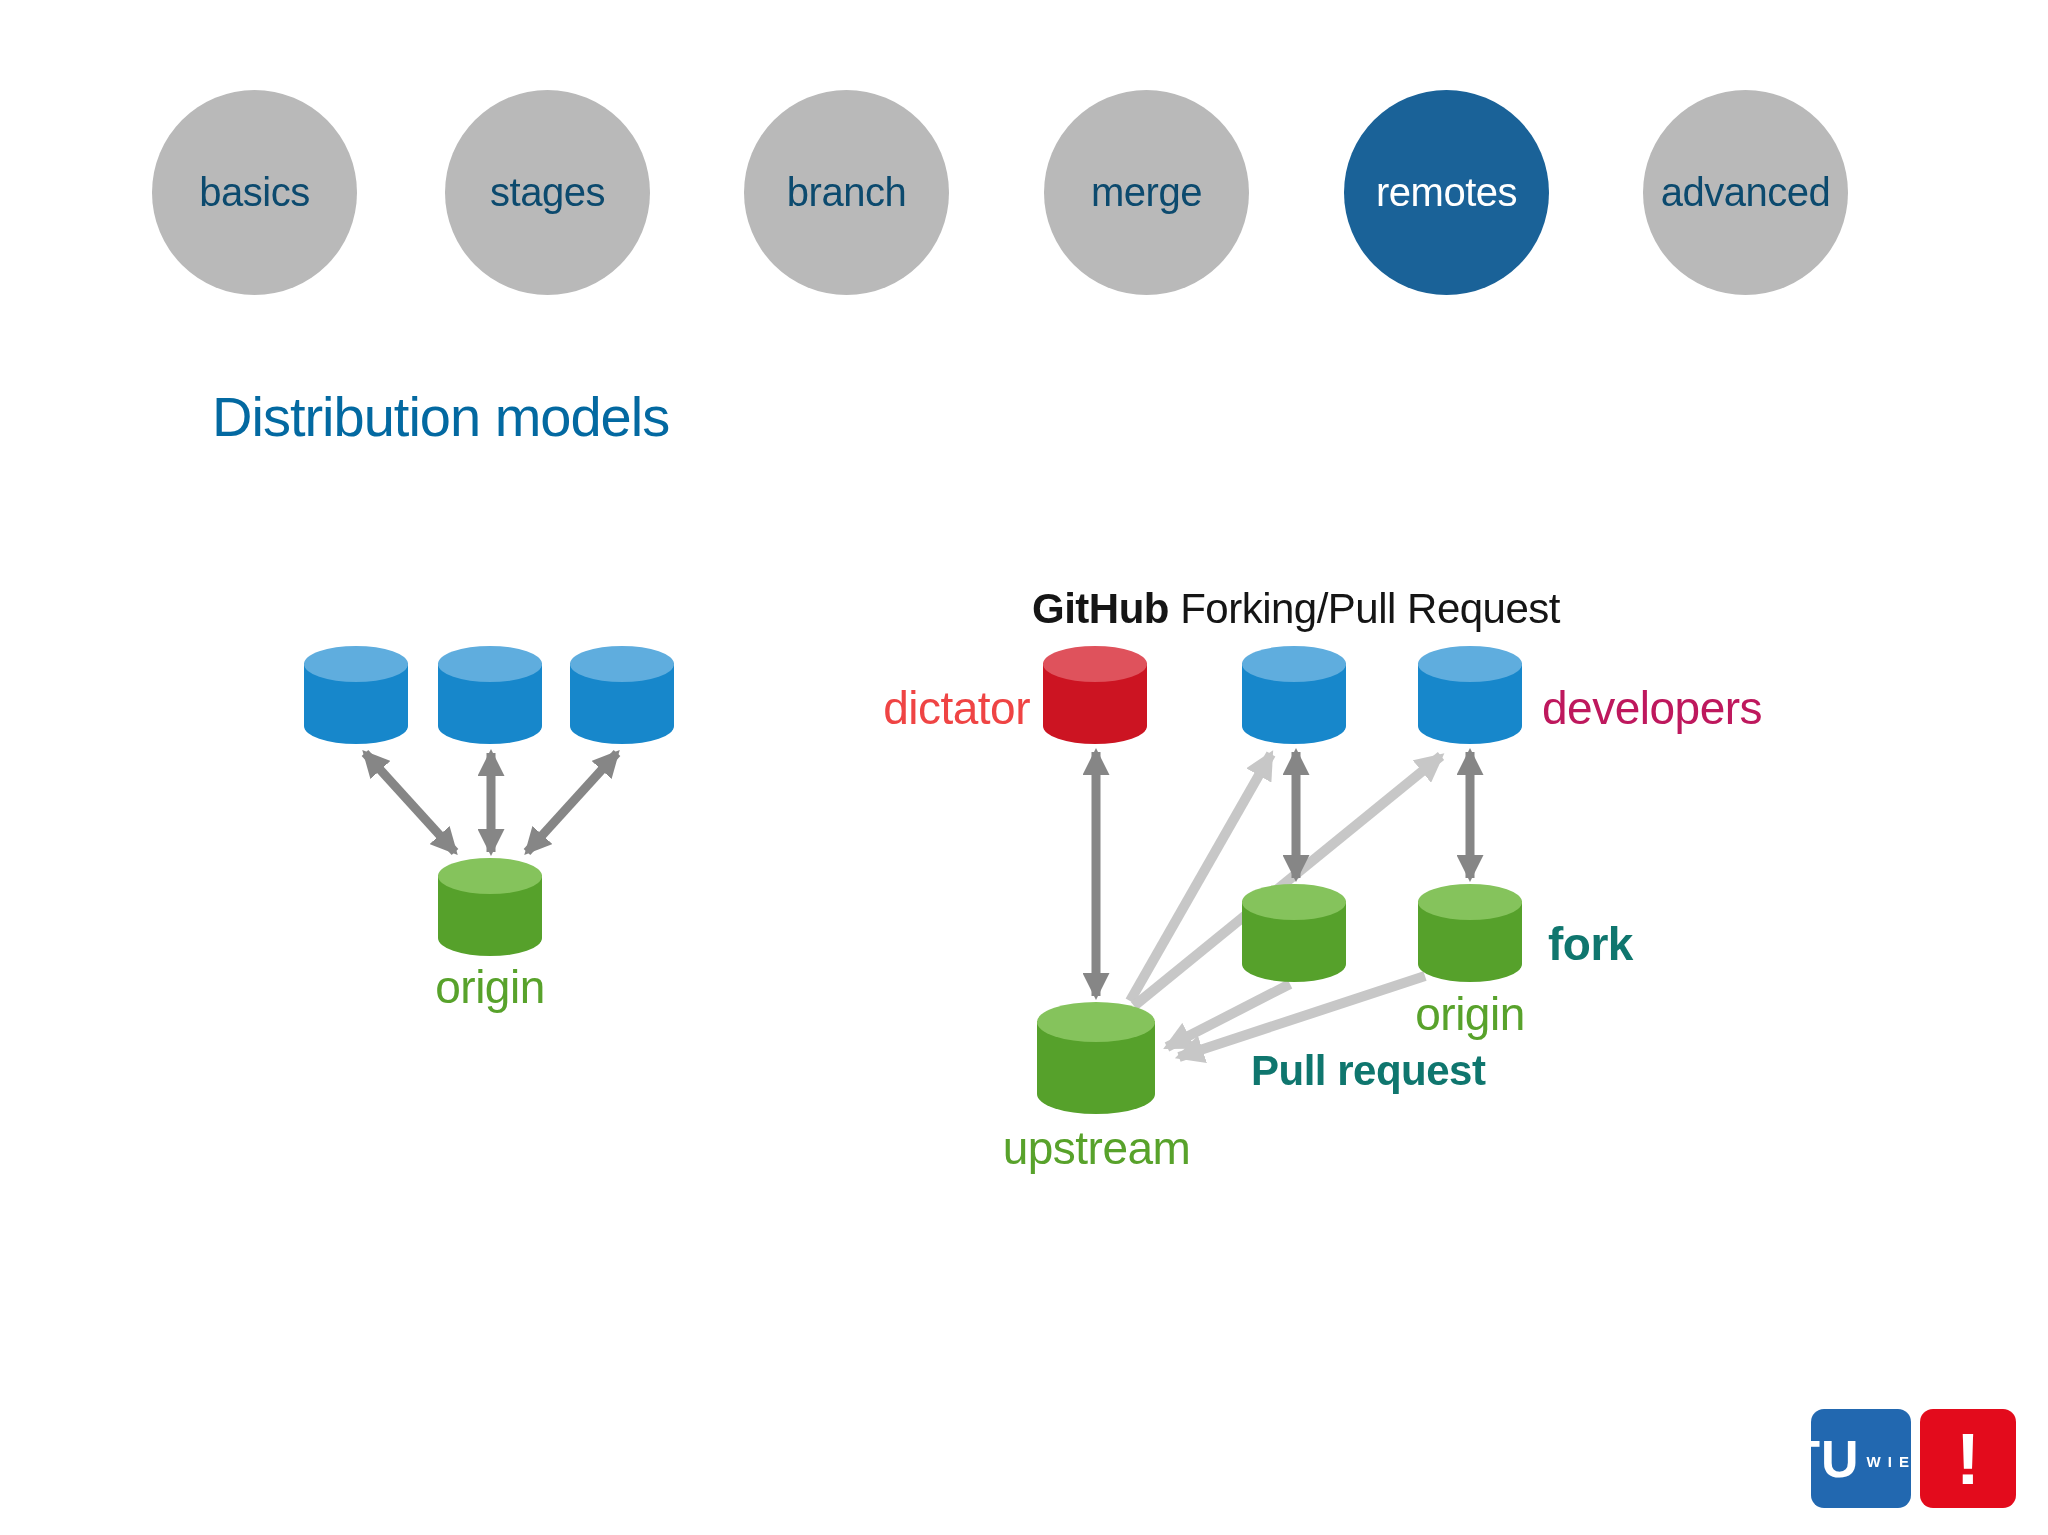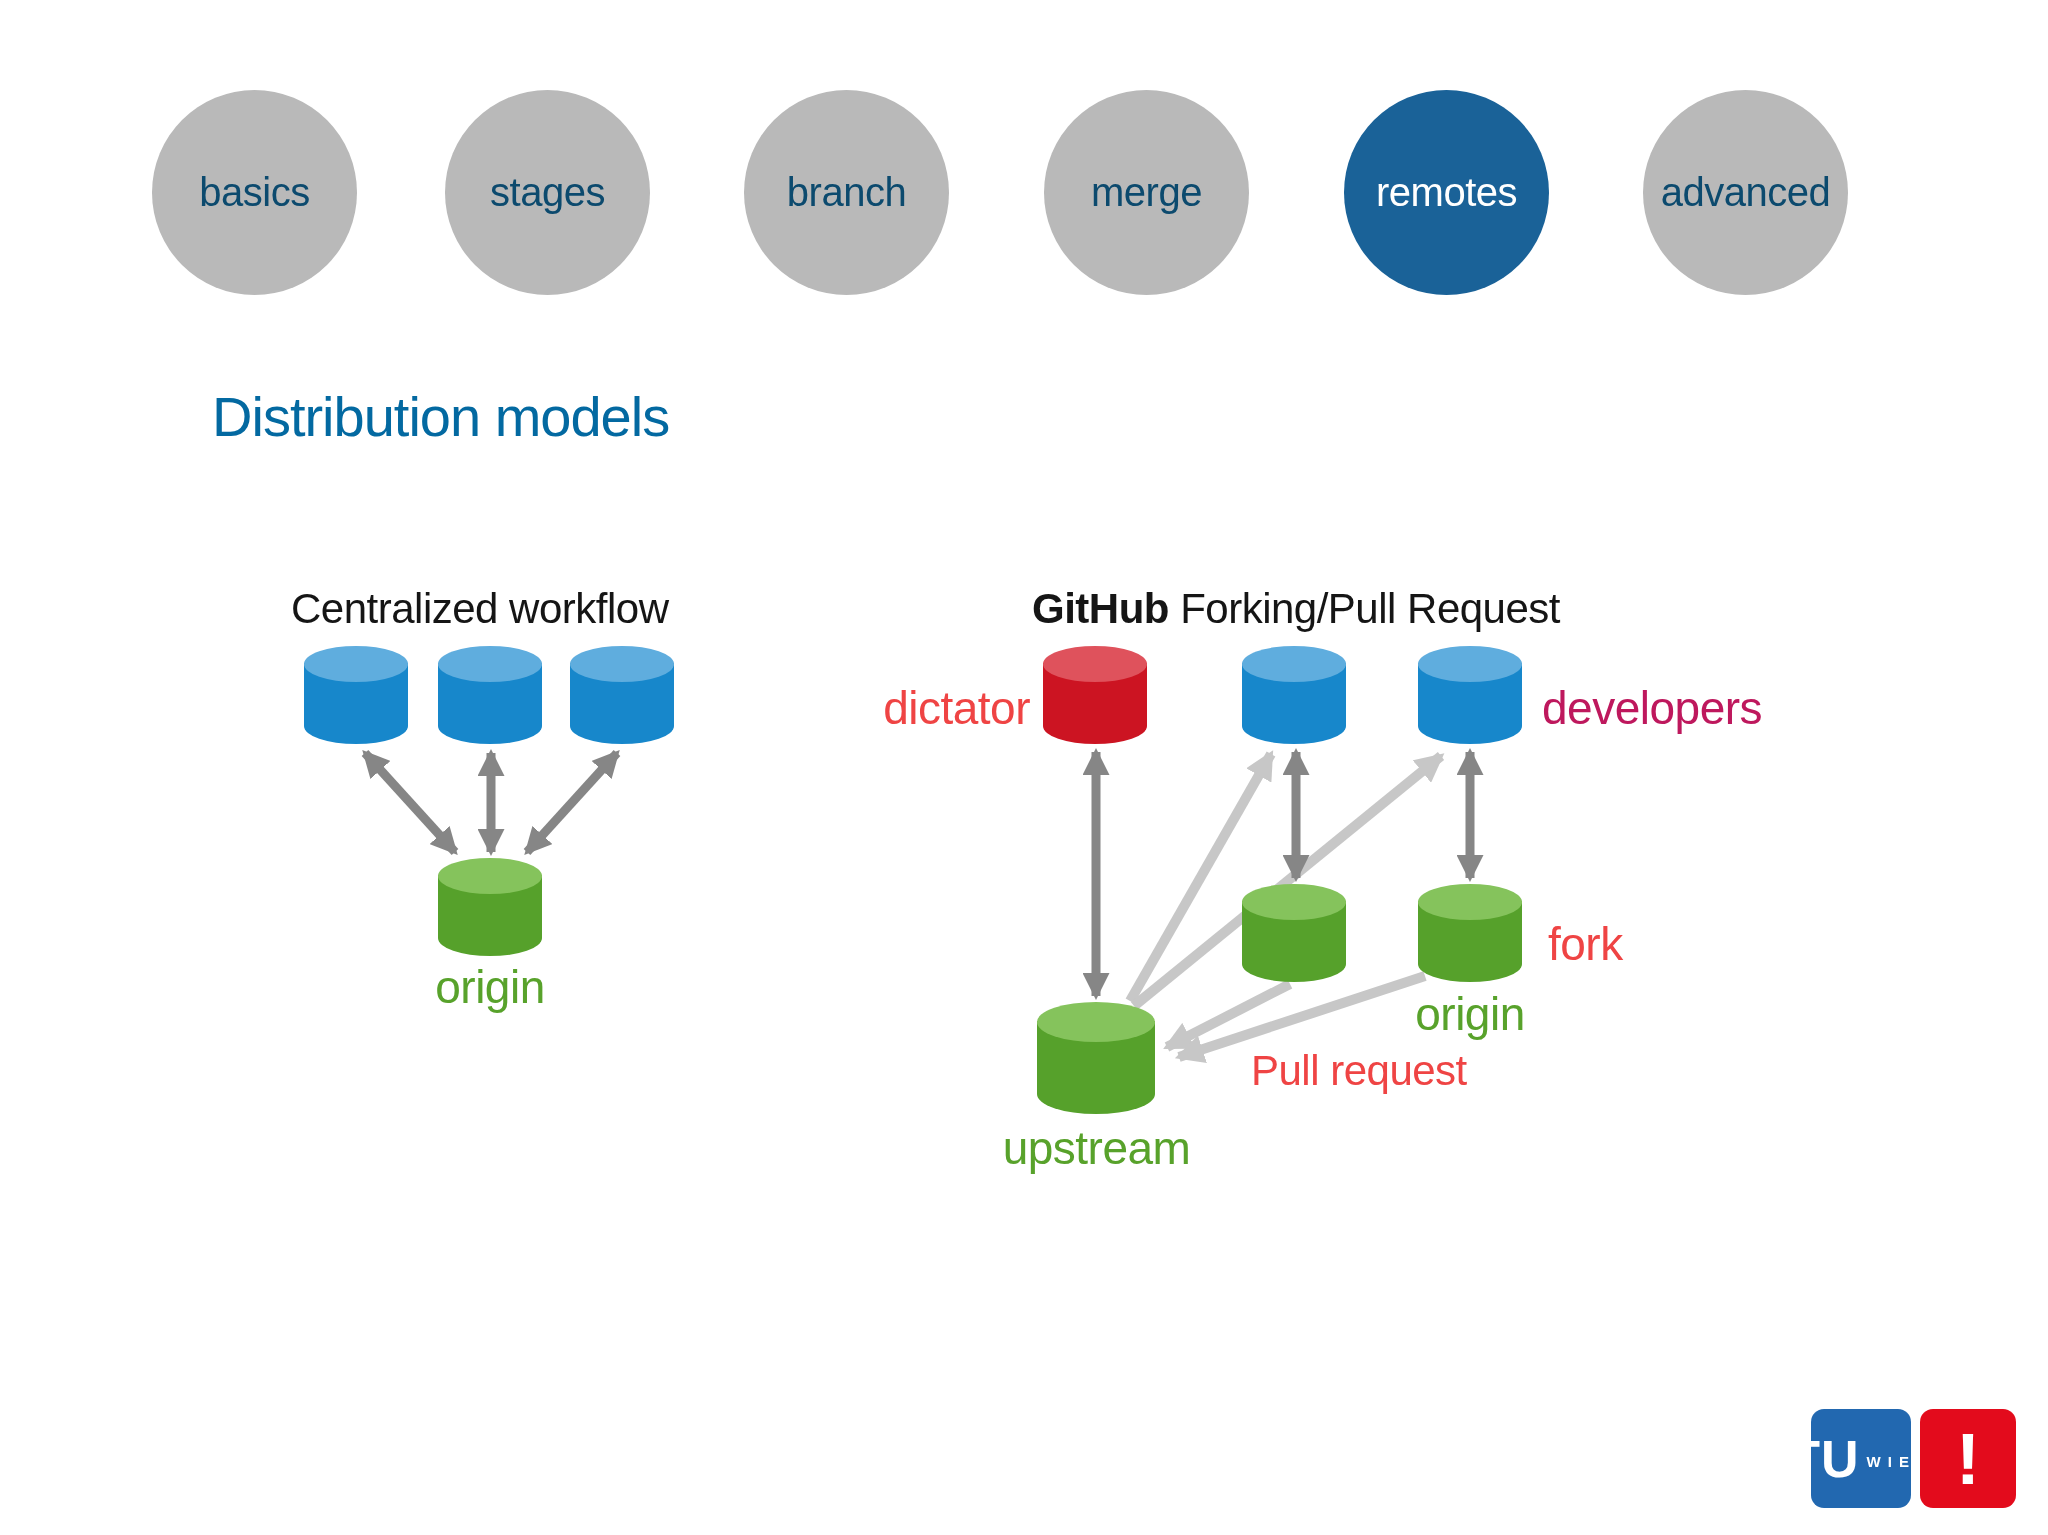--- a/index.html
+++ b/index.html
@@ -39,21 +39,21 @@
   .cyl-green{--top:#85c35c;--body:#56a12b;}
   .cyl-red{--top:#df525c;--body:#cc1422;}
   .cyl-big{width:118px;height:112px;}
   .cyl-big::before{height:40px;}
   .cyl-big::after{top:19px;border-radius:0 0 59px 59px / 0 0 20px 20px;}
   
   .dlabel{position:absolute;font-size:46px;white-space:nowrap;z-index:3;letter-spacing:-0.5px;}
   .green-text{color:#58a22b;}
   .red-text{color:#ef4444;}
   .blue-text{color:#be185d;}
-  .gray-text{color:#ef4444;}
+  .gray-text{color:#0f766e;font-weight:bold;}
   .center{text-align:center;}
   .right{text-align:right;}
   
   .arrow-layer{position:absolute;z-index:1;}
   
   .logo-box{
     position:absolute;border-radius:13px;display:flex;flex-direction:row;
     align-items:center;justify-content:center;color:#fff;z-index:3;
   }
   .logo-tu{left:1811px;top:1409px;width:100px;height:99px;background:#2268b0;}
@@ -81,21 +81,20 @@
     </div>
   <div class="nav-circle active" style="left:1344px">
       <span>remotes</span>
     </div>
   <div class="nav-circle" style="left:1643px">
       <span>advanced</span>
     </div>
 
   <div class="slide-title">Distribution models</div>
 
-  <div class="diagram-heading" style="left:291px;top:585px">Centralized workflow</div>
 
   <svg class="arrow-layer" style="left:280px;top:620px" width="480" height="400" viewBox="0 0 480 400">
     <defs>
       <marker id="ad" viewBox="0 0 10 10" refX="8.5" refY="5" markerWidth="3" markerHeight="3" orient="auto-start-reverse">
         <path d="M0,0 L10,5 L0,10 z" fill="#868686"></path>
       </marker>
     </defs>
     <line x1="85" y1="133" x2="175" y2="232" stroke="#868686" stroke-width="9" marker-start="url(#ad)" marker-end="url(#ad)"></line>
     <line x1="211" y1="133" x2="211" y2="232" stroke="#868686" stroke-width="9" marker-start="url(#ad)" marker-end="url(#ad)"></line>
     <line x1="337" y1="133" x2="247" y2="232" stroke="#868686" stroke-width="9" marker-start="url(#ad)" marker-end="url(#ad)"></line>

